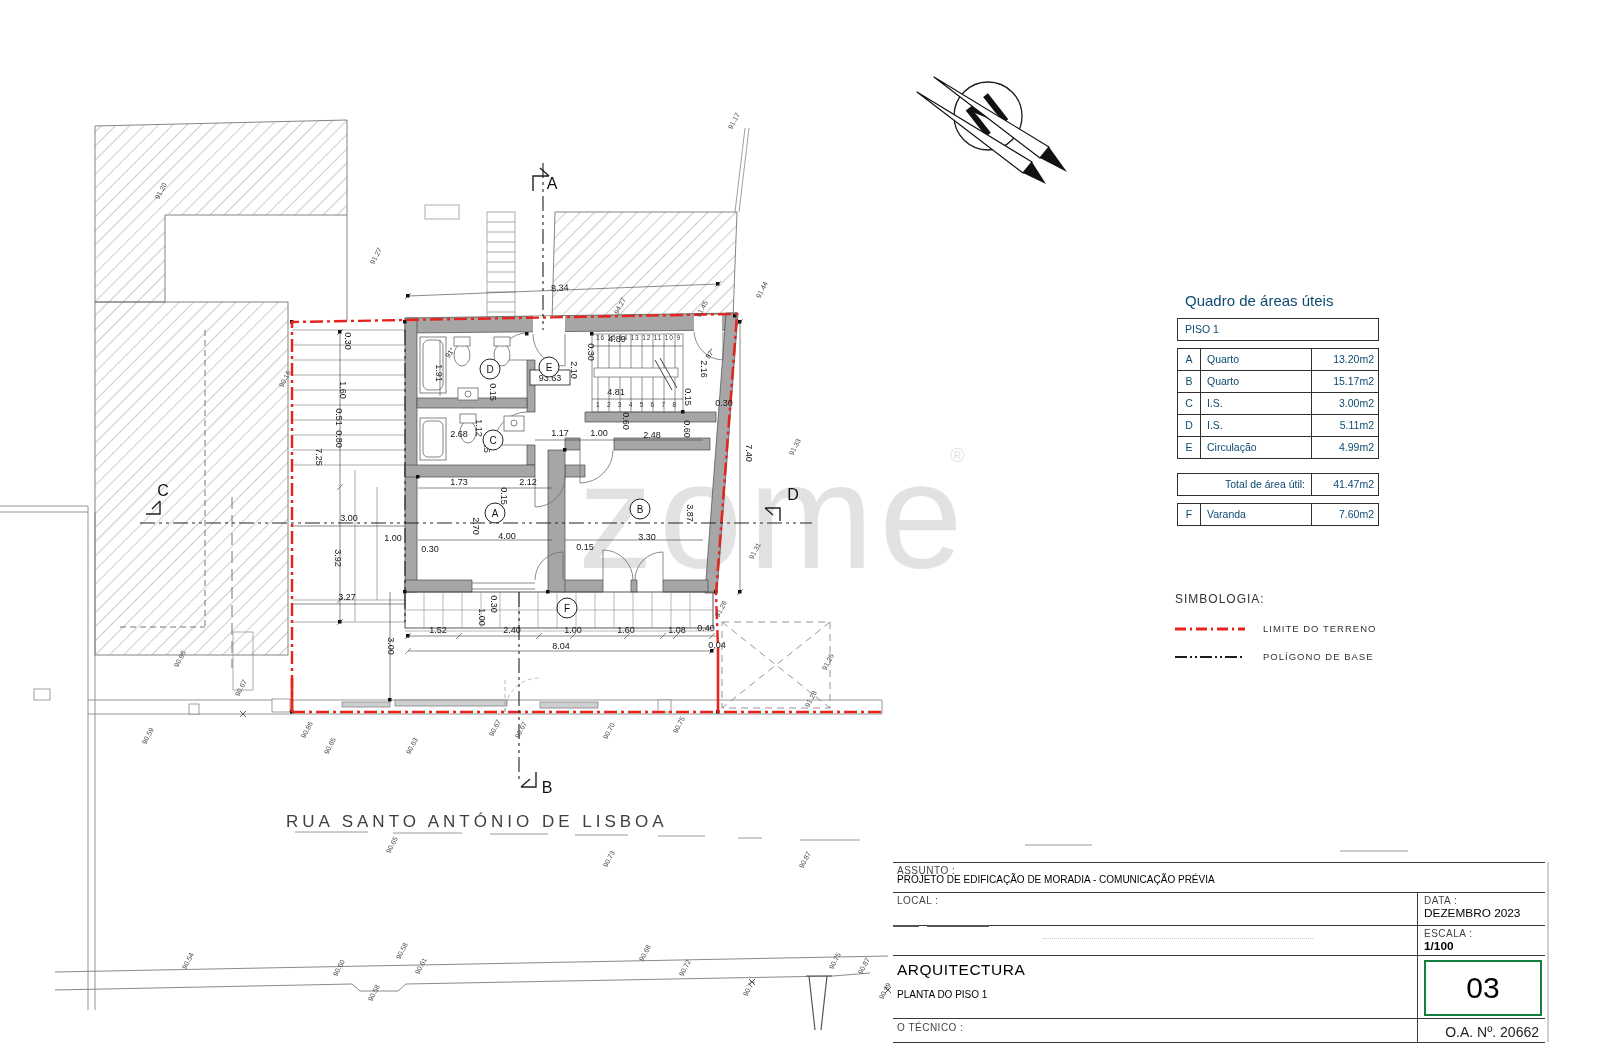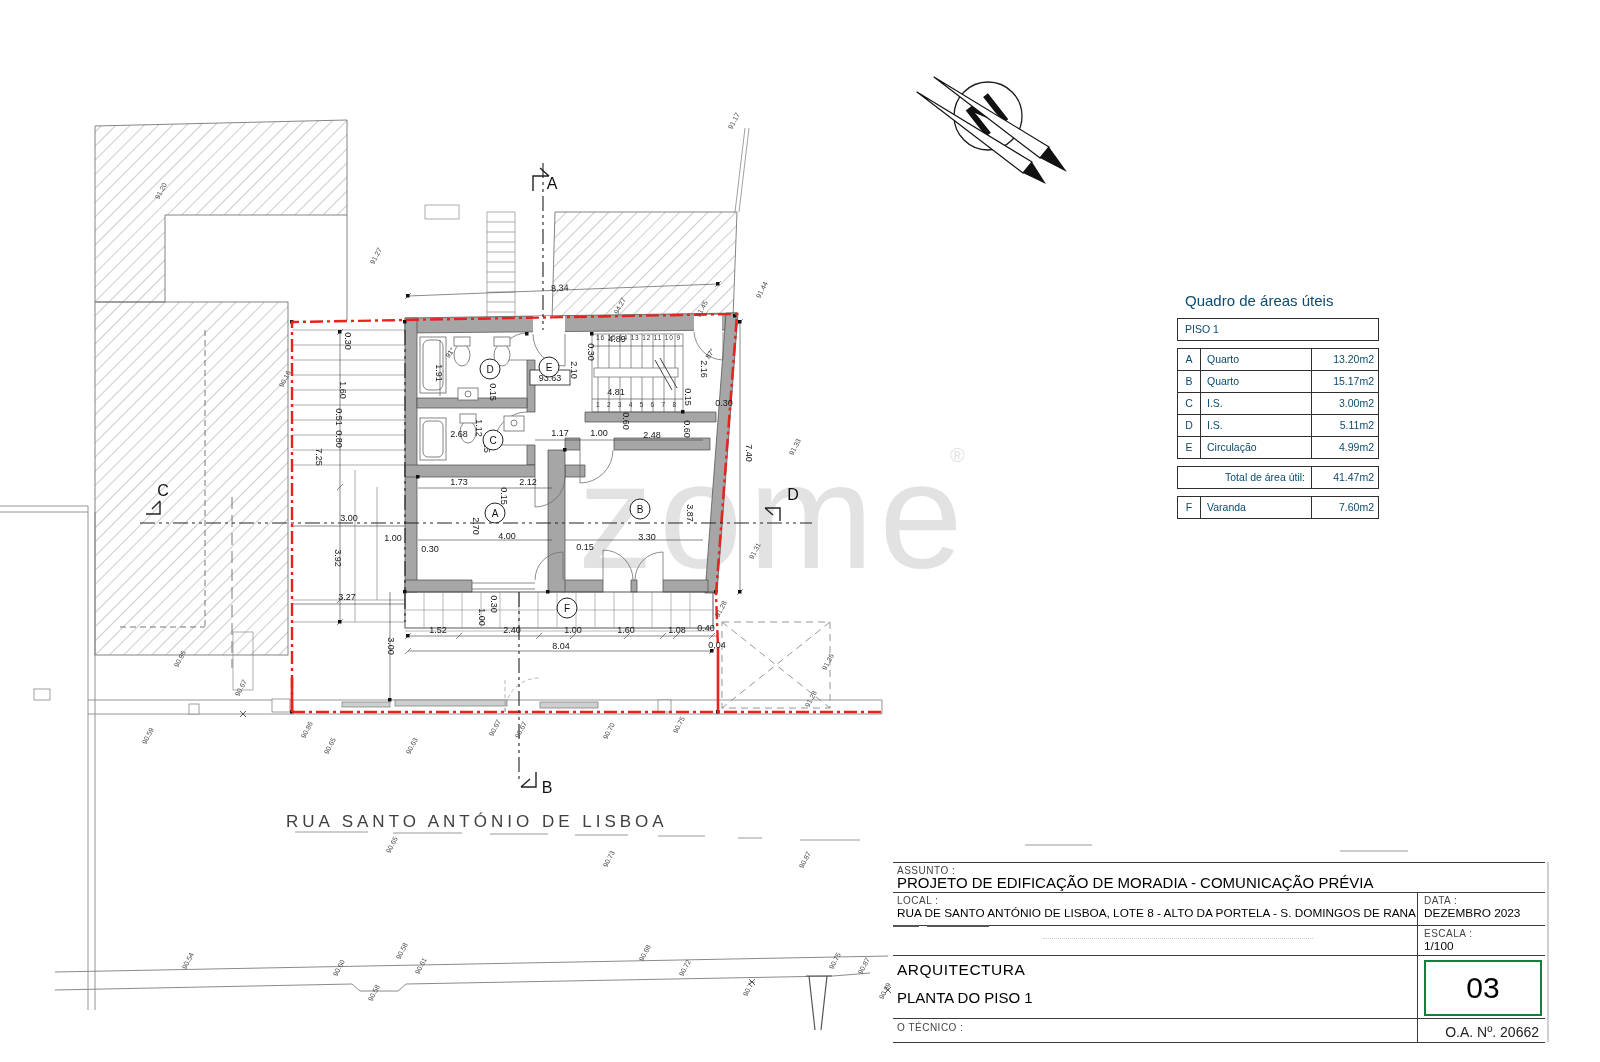--- a/index.html
+++ b/index.html
@@ -19,35 +19,35 @@
   
   .areas{position:absolute;left:1177px;top:292px;width:202px;color:#0c4a6e;}
   .areas .ttl{font-size:15px;margin-left:8px;margin-bottom:9px;}
   .abox{border:1px solid #2f2f2f;height:21px;line-height:21px;font-size:10.5px;padding-left:7px;}
   .atab{margin-top:7px;border:1px solid #2f2f2f;}
   .arow{display:flex;height:21px;line-height:21px;font-size:10.5px;border-top:1px solid #2f2f2f;}
   .arow:first-child{border-top:none;}
   .a-l{width:22px;text-align:center;border-right:1px solid #2f2f2f;}
   .a-n{flex:1;padding-left:6px;}
   .a-v{width:62px;text-align:right;padding-right:4px;border-left:1px solid #2f2f2f;}
-  .atot{margin-top:7px;border:1px solid #2f2f2f;display:flex;height:21px;line-height:21px;font-size:10.5px;}
+  .atot{margin-top:14px;border:1px solid #2f2f2f;display:flex;height:21px;line-height:21px;font-size:10.5px;}
   .atot .t-l{flex:1;text-align:right;padding-right:6px;}
 
   
   .legend{position:absolute;left:1175px;top:592px;color:#333;}
   .legend .ttl{font-size:12px;letter-spacing:1px;}
   .lrow{display:flex;align-items:center;margin-top:17px;}
   .lrow .lbl{font-size:9.5px;letter-spacing:1px;margin-left:18px;color:#333;}
 
   
   .tblock{position:absolute;left:893px;top:862px;width:652px;height:180px;color:#000;}
   .tline{position:absolute;left:0;width:652px;border-top:1px solid #3a3a3a;}
   .tvert{position:absolute;top:30px;bottom:0;border-left:1px solid #3a3a3a;}
   .tb-label{position:absolute;font-size:10px;color:#444;letter-spacing:.5px;}
-  .tb-val{position:absolute;font-size:15px;color:#000;}
+  .tb-val{position:absolute;font-size:10px;color:#000;}
   .tb-val.small{font-size:11.8px;}
   .tb-arq{position:absolute;font-size:15.5px;letter-spacing:.5px;}
   .tb-sheet{position:absolute;left:531px;top:98px;width:114px;height:52px;border:2px solid #15803d;
             text-align:center;line-height:52px;font-size:30px;}
   .tb-oa{position:absolute;right:6px;top:162px;font-size:14px;color:#222;text-align:right;}
   .deco1{position:absolute;left:0;top:63px;width:26px;border-top:2px solid #555;}
   .deco2{position:absolute;left:34px;top:63px;width:62px;border-top:2px solid #555;}
   .deco3{position:absolute;left:150px;top:76px;width:270px;border-top:1px dotted #c9c9c9;}
 </style>
 </head>
@@ -388,46 +388,60 @@
   <div class="atab">
     <div class="arow">
       <div class="a-l">F</div>
       <div class="a-n">Varanda</div>
       <div class="a-v">7.60m2</div>
     </div>
   </div>
 </div>
 
 
+<div class="legend">
+  <div class="ttl">SIMBOLOGIA:</div>
+  <div class="lrow">
+    <svg width="70" height="6">
+      <line x1="0" y1="3" x2="70" y2="3" stroke="#e8221c" stroke-width="2.8" stroke-dasharray="11 4 2 4"></line>
+    </svg>
+    <span class="lbl">LIMITE  DO  TERRENO</span>
+  </div>
+  <div class="lrow">
+    <svg width="70" height="6">
+      <line x1="0" y1="3" x2="70" y2="3" stroke="#1c1c1c" stroke-width="2.2" stroke-dasharray="12 3 2 3 2 3"></line>
+    </svg>
+    <span class="lbl">POLÍGONO  DE  BASE</span>
+  </div>
+</div>
 
 
 <div class="tblock">
   <div class="tline" style="top:0;"></div>
   <div class="tline" style="top:30px;"></div>
   <div class="tline" style="top:63px;"></div>
   <div class="tline" style="top:93px;"></div>
   <div class="tline" style="top:156px;"></div>
   <div class="tline" style="top:180px;"></div>
   <div class="tvert" style="left:524px;"></div>
 
   <div class="tb-label" style="left:4px;top:3px;">ASSUNTO :</div>
   <div class="tb-val" style="left:4px;top:12px;">PROJETO DE EDIFICAÇÃO DE MORADIA  -  COMUNICAÇÃO PRÉVIA</div>
 
   <div class="tb-label" style="left:4px;top:33px;">LOCAL :</div>
-  <div class="tb-val small" style="left:4px;top:44px;">RUA DE SANTO ANTÓNIO DE LISBOA, LOTE 8 - ALTO DA PORTELA - S. DOMINGOS DE RANA</div>
 
   <div class="deco1"></div>
       <div class="deco2"></div>
       <div class="deco3"></div>
 
   <div class="tb-label" style="left:531px;top:33px;">DATA :</div>
   <div class="tb-val small" style="left:531px;top:44px;">DEZEMBRO 2023</div>
 
   <div class="tb-label" style="left:531px;top:66px;">ESCALA :</div>
-  <div class="tb-val small" style="left:531px;top:77px;">1/100</div>
+  <div class="tb-val small" style="left:531px;top:77px;font-weight:bold;">1/100</div>
 
   <div class="tb-arq" style="left:4px;top:99px;">ARQUITECTURA</div>
   <div class="tb-val" style="left:4px;top:127px;">PLANTA DO PISO 1</div>
 
   <div class="tb-sheet">03</div>
 
   <div class="tb-label" style="left:4px;top:160px;">O TÉCNICO :</div>
   <div class="tb-oa">O.A.  Nº. 20662</div>
 </div>
 

